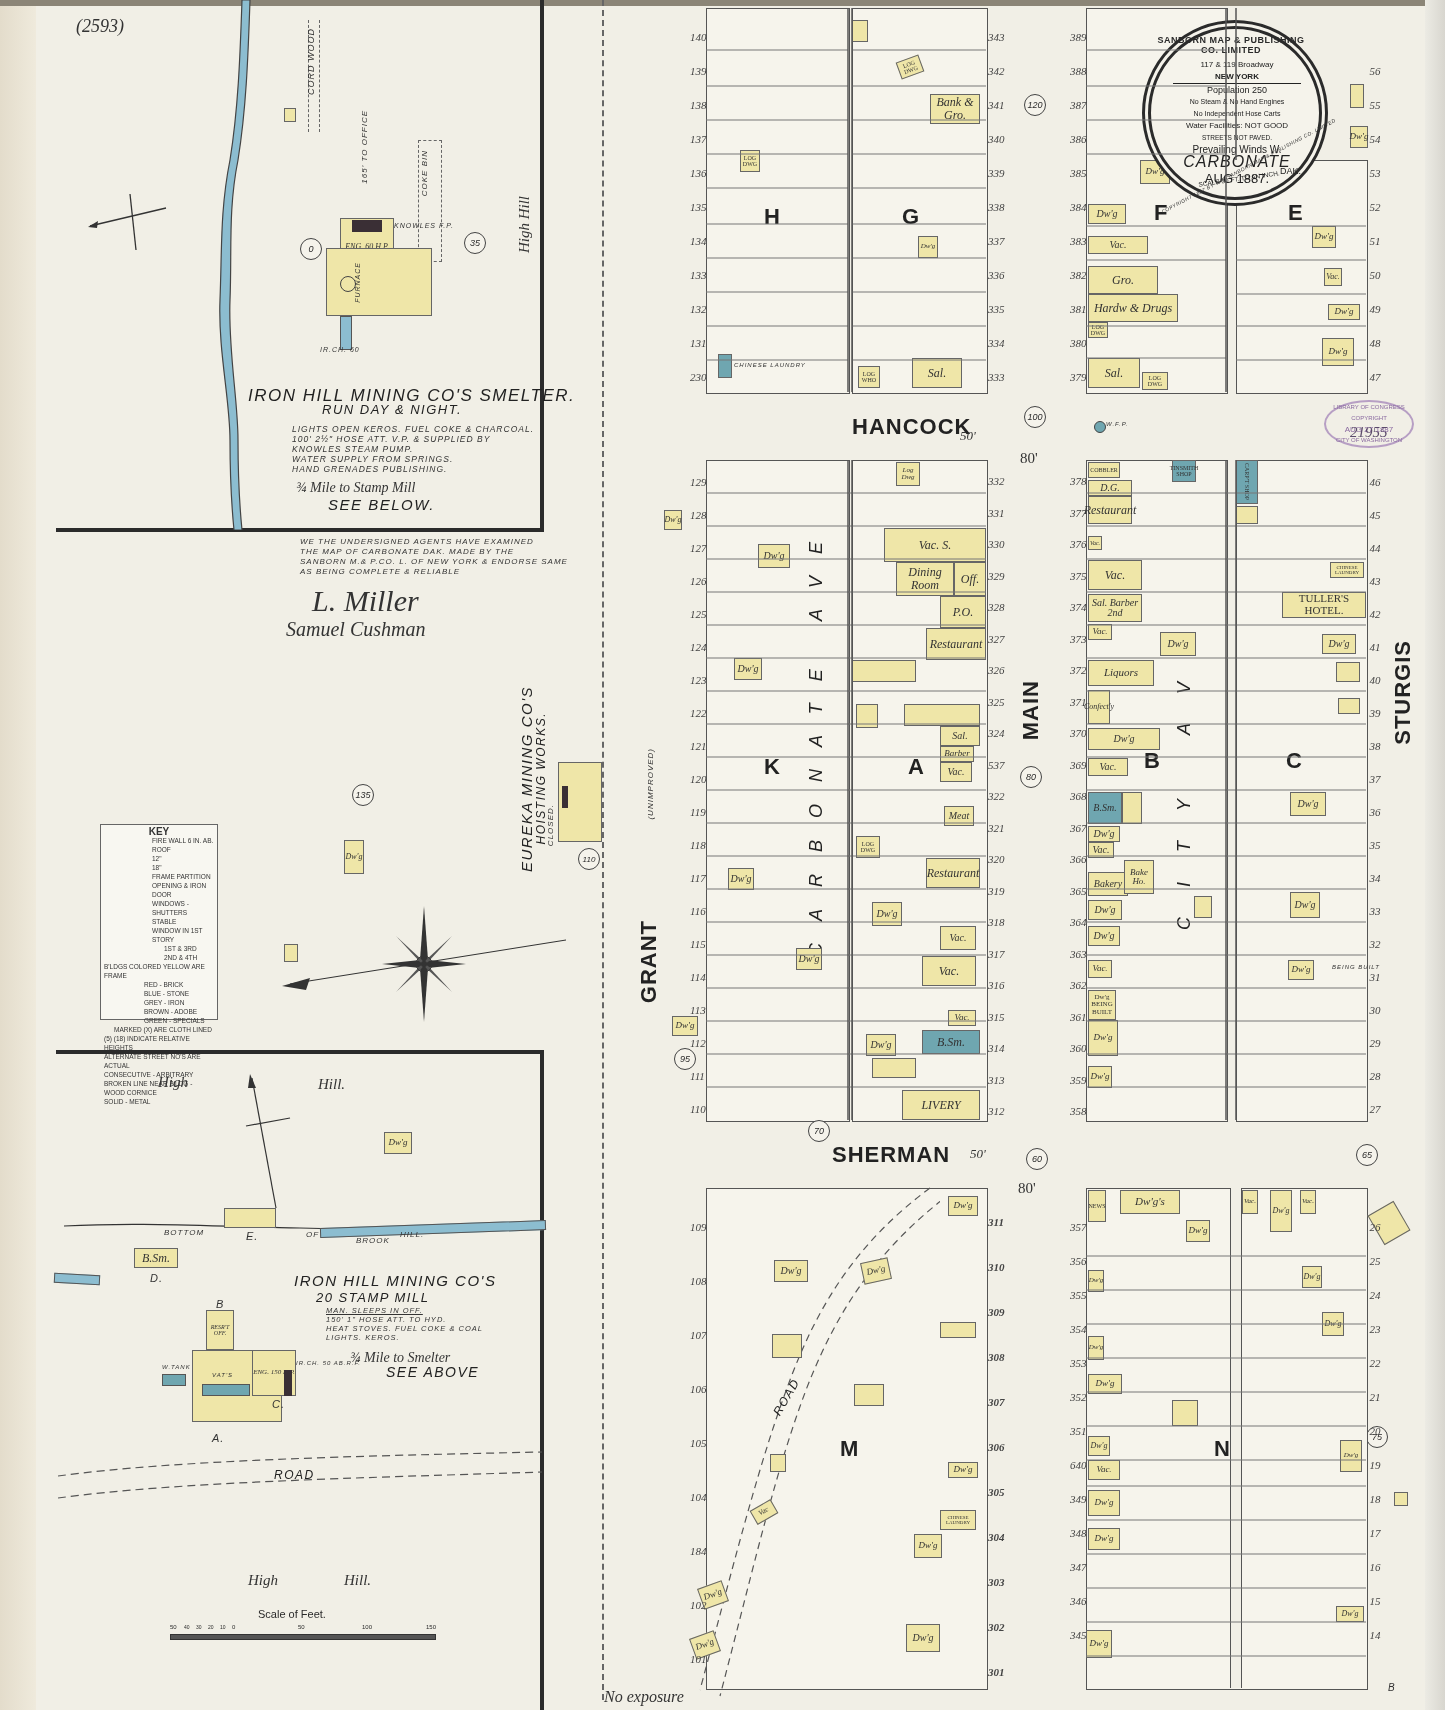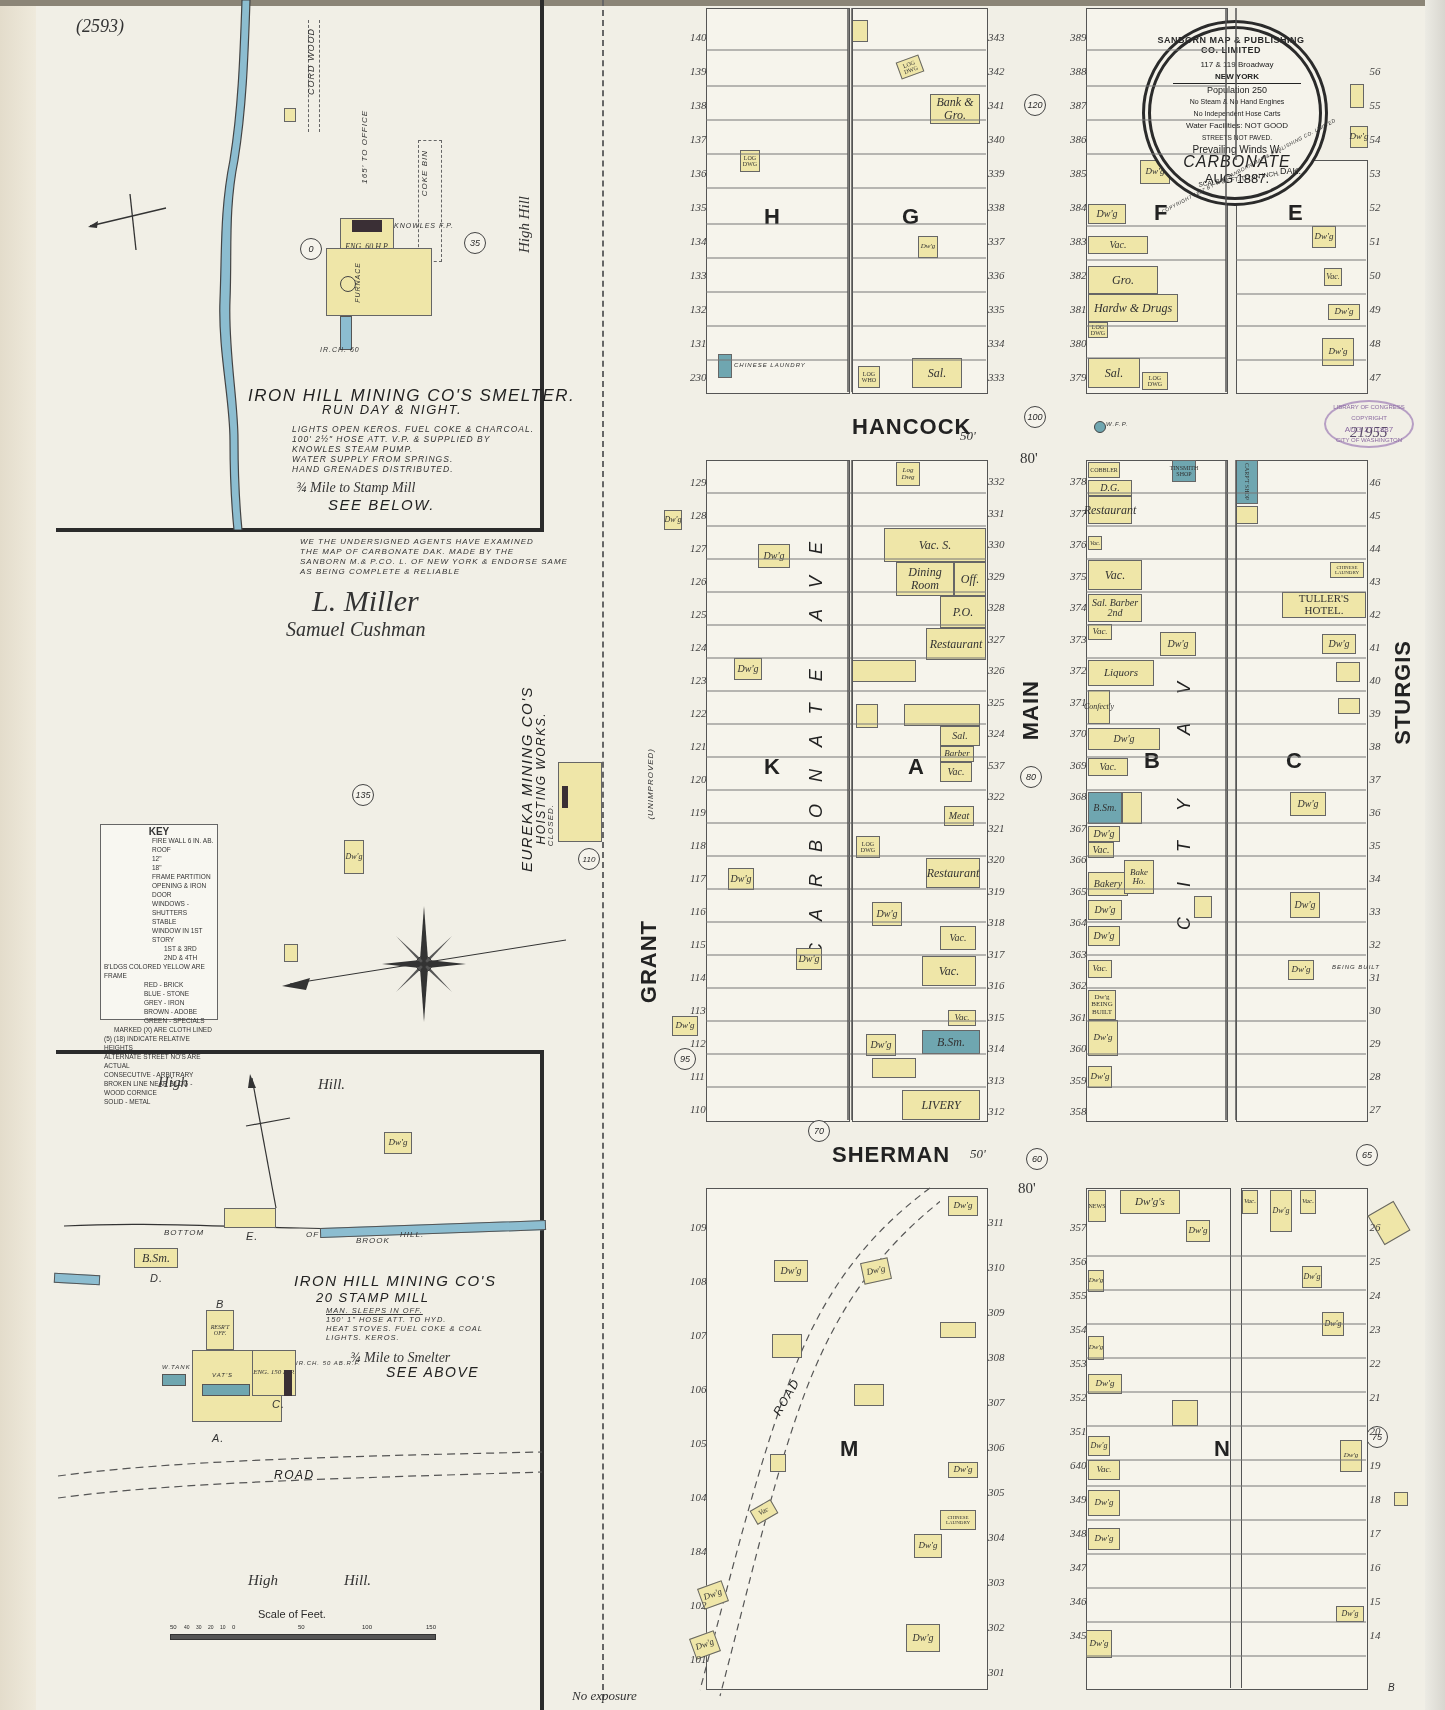--- a/index.html
+++ b/index.html
@@ -72,21 +72,21 @@
 <div class="abs circle-num" style="left:464px;top:232px;">35</div>
 <div class="abs script vert" style="left:516px;top:196px;font-size:15px;">High Hill</div>
 
 <div class="abs title-big" style="left:248px;top:386px;">IRON HILL MINING CO'S SMELTER.</div>
 <div class="abs title-big" style="left:322px;top:402px;font-size:13px;">RUN DAY &amp; NIGHT.</div>
 <div class="abs" style="left:292px;top:424px;">
   <div class="italic-caps" style="font-size:8.5px;line-height:10px;text-align:center;">LIGHTS OPEN KEROS. FUEL COKE &amp; CHARCOAL.</div>
   <div class="italic-caps" style="font-size:8.5px;line-height:10px;">100' 2½" HOSE ATT. V.P. &amp; SUPPLIED BY</div>
   <div class="italic-caps" style="font-size:8.5px;line-height:10px;">KNOWLES STEAM PUMP.</div>
   <div class="italic-caps" style="font-size:8.5px;line-height:10px;">WATER SUPPLY FROM SPRINGS.</div>
-  <div class="italic-caps" style="font-size:8.5px;line-height:10px;">HAND GRENADES DISTRIBUTED.</div>
+  <div class="italic-caps" style="font-size:8.5px;line-height:10px;">HAND GRENADES PUBLISHING.</div>
 </div>
 <div class="abs script" style="left:296px;top:480px;font-size:14px;">¾ Mile to Stamp Mill</div>
 <div class="abs title-big" style="left:328px;top:496px;font-size:15px;">SEE BELOW.</div>
 
 <div class="abs" style="left:300px;top:537px;">
   <div class="italic-caps" style="font-size:8px;line-height:10px;">WE THE UNDERSIGNED AGENTS HAVE EXAMINED</div>
   <div class="italic-caps" style="font-size:8px;line-height:10px;">THE MAP OF CARBONATE DAK. MADE BY THE</div>
   <div class="italic-caps" style="font-size:8px;line-height:10px;">SANBORN M.&amp; P.CO. L. OF NEW YORK &amp; ENDORSE SAME</div>
   <div class="italic-caps" style="font-size:8px;line-height:10px;">AS BEING COMPLETE &amp; RELIABLE</div>
 </div>
@@ -561,21 +561,21 @@
   </div>
 <div class="abs bldg" style="left:914px;top:1534px;width:28px;height:24px;font-size:9px;">
     <span>Dw'g</span>
   </div>
 <div class="abs bldg" style="left:948px;top:1462px;width:30px;height:16px;font-size:9px;">
     <span>Dw'g</span>
   </div>
 <div class="abs bldg" style="left:906px;top:1624px;width:34px;height:28px;font-size:10px;">
     <span>Dw'g</span>
   </div>
-<div class="abs script" style="left:572px;top:1688px;font-size:13px;">No exposure</div>
+<div class="abs script" style="left:604px;top:1688px;font-size:16px;">No exposure</div>
 
 <div class="abs block" style="left:1086px;top:1188px;width:280px;height:500px;border-top:1.5px solid #555;"></div>
 <div class="abs" style="left:1230px;top:1188px;width:10px;height:500px;border-left:1.5px solid #555;border-right:1.5px solid #555;background:#f1efe6;"></div>
 <div class="abs block-letter" style="left:1214px;top:1436px;">N</div>
 <div class="abs bldg" style="left:1088px;top:1190px;width:18px;height:32px;font-size:6px;font-style:normal;">
     <span>NEWS</span>
   </div>
 <div class="abs bldg" style="left:1120px;top:1190px;width:60px;height:24px;font-size:11px;">Dw'g's</div>
 <div class="abs bldg" style="left:1186px;top:1220px;width:24px;height:22px;font-size:9px;">
     <span>Dw'g</span>
@@ -875,21 +875,21 @@
   <div>109</div>
   <div>108</div>
   <div>107</div>
   <div>106</div>
   <div>105</div>
   <div>104</div>
   <div>184</div>
   <div>102</div>
   <div>101</div>
 </div>
-<div class="abs lotnum" style="left:988px;top:1200px;width:14px;line-height:45px;text-align:center;">
+<div class="abs lotnum" style="left:988px;top:1200px;width:14px;line-height:45px;text-align:center;font-weight:bold;">
   <div>311</div>
   <div>310</div>
   <div>309</div>
   <div>308</div>
   <div>307</div>
   <div>306</div>
   <div>305</div>
   <div>304</div>
   <div>303</div>
   <div>302</div>

